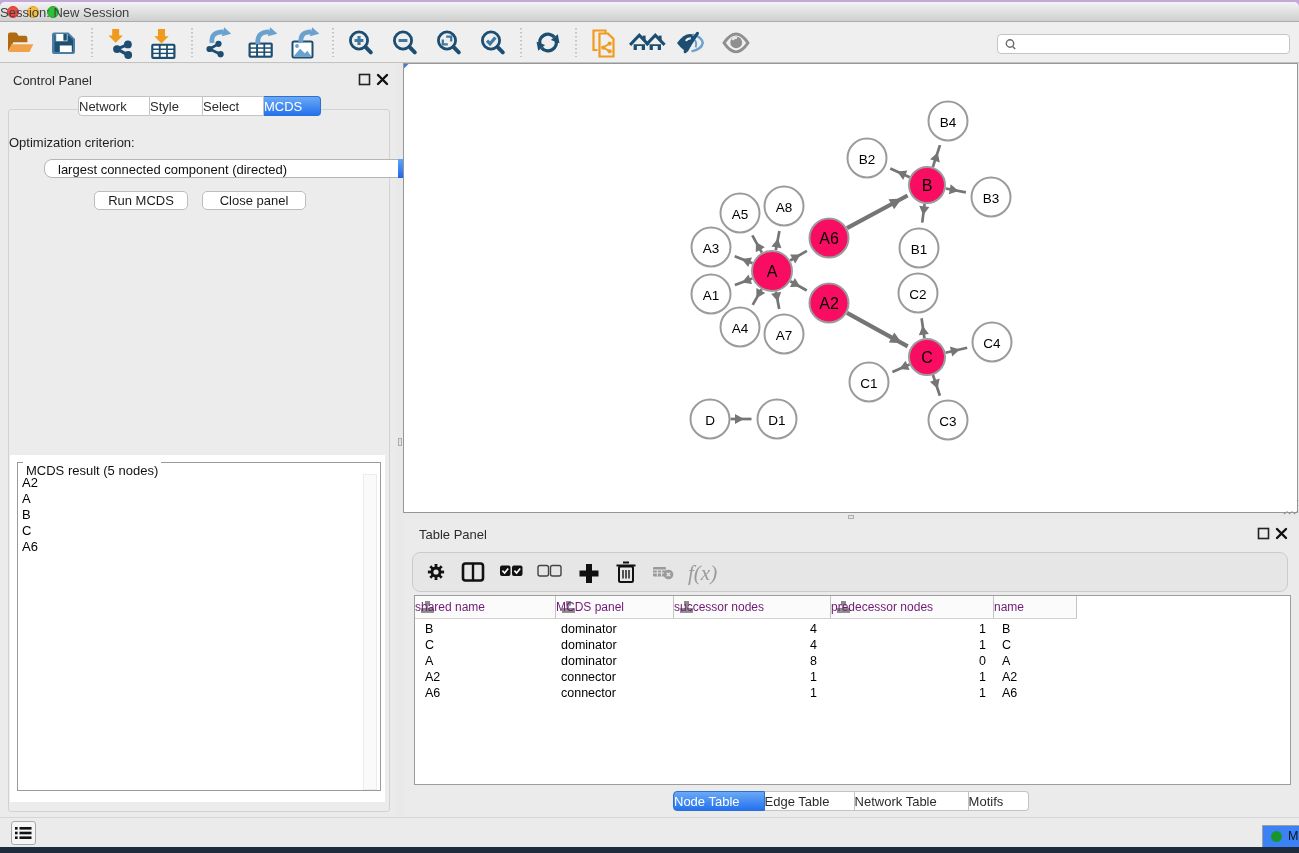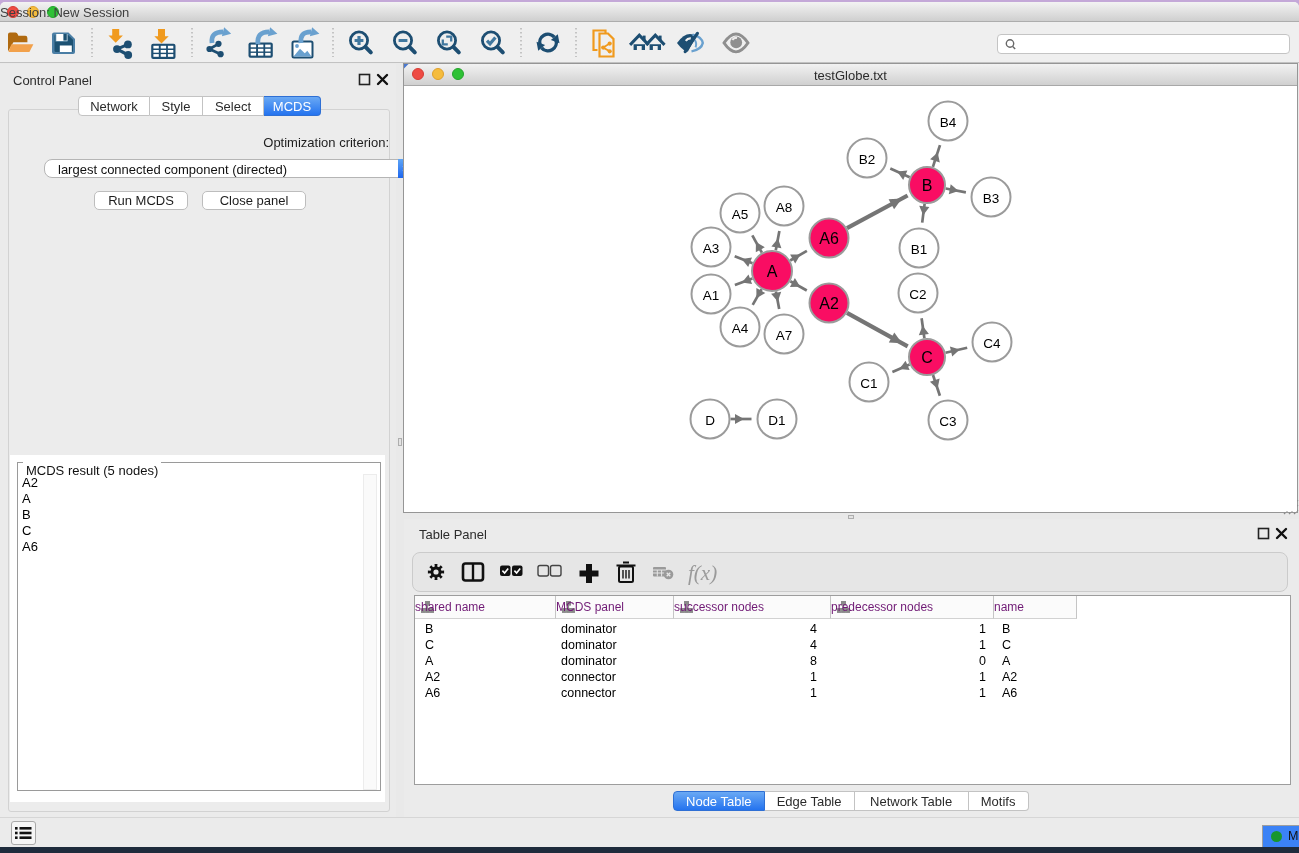--- a/index.html
+++ b/index.html
@@ -9,25 +9,25 @@
 .tl{position:absolute;top:4px;width:12px;height:12px;border-radius:50%}
 .tl2{position:absolute;width:12px;height:12px;border-radius:50%}
 #apptitle{position:absolute;top:3px;left:0;width:100%;text-align:left;font-size:13px;color:#404040}
 #toolbar{position:absolute;left:0;top:20px;width:1299px;height:41px;background:#efefef;border-bottom:1px solid #c2c2c2}
 #searchbox{position:absolute;left:997px;top:12px;width:293px;height:20px;background:#fff;border:1px solid #c4c4c4;border-radius:4px}
 
 #cpanel{position:absolute;left:0;top:62px;width:396px;height:755px;background:#ebebeb}
 #cp-title{position:absolute;left:13px;top:9px;font-size:13px;color:#2c2c2c}
 #cp-content{position:absolute;left:8px;top:45px;width:382px;height:703px;background:#ececec;border:1px solid #d2d2d2;border-radius:3px}
 #tabs{position:absolute;left:78px;top:32px;height:20px;display:flex;z-index:5}
-.tab{height:20px;font-size:13px;color:#2b2b2b;background:#fff;border:1px solid #c3c3c3;border-left:none;text-align:center;line-height:19px}
+.tab{height:20px;font-size:13px;color:#2b2b2b;background:#fff;border:1px solid #c3c3c3;border-left:none;text-align:left;line-height:19px}
 .tab.first{border-left:1px solid #c3c3c3;border-radius:4px 0 0 4px}
 .tab.last{border-radius:0 4px 4px 0}
 .tab.sel{background:linear-gradient(#6aa9f4,#2473ef);color:#fff;border-color:#2e6fd4}
-#optlabel{position:absolute;left:0;top:25px;width:100%;text-align:right;font-size:13px;color:#1d1d1d}
+#optlabel{position:absolute;left:0;top:25px;width:100%;text-align:left;font-size:13px;color:#1d1d1d}
 #dropdown{position:absolute;left:35px;top:49px;width:370px;height:19px;background:#fff;border:1px solid #b5b5b5;border-radius:8px}
 #dropdown .dtext{position:absolute;left:13px;top:2px;font-size:13px;color:#111}
 #spinner{position:absolute;right:-1px;top:-1px;width:16px;height:19px;background:linear-gradient(#5fa5f6,#1d66ee);border-radius:0 5px 5px 0}
 .btn{position:absolute;top:81px;height:19px;background:#fff;border:1px solid #bdbdbd;border-radius:5px;font-size:13px;color:#1d1d1d;text-align:center;line-height:18px}
 #resultpanel{position:absolute;left:1px;top:345px;width:375px;height:347px;background:#fff}
 #fieldset{position:absolute;left:7px;top:7px;width:364px;height:329px;border:1px solid #9a9a9a}
 #legend{position:absolute;left:5px;top:-8px;background:#fff;font-size:13px;color:#111;padding:8px 3px}
 #mlist{position:absolute;left:4px;top:12px;font-size:13px;color:#000;line-height:16px}
 #vscroll{position:absolute;right:3px;top:11px;width:14px;height:316px;background:#fafafa;border:1px solid #ececec}
 
@@ -187,26 +187,20 @@
       <div id="resultpanel">
         <div id="fieldset">
           <div id="legend">MCDS result (5 nodes)</div>
           <div id="mlist">A2<br>A<br>B<br>C<br>A6</div>
           <div id="vscroll"></div>
         </div>
       </div>
     </div>
   </div>
   <div id="netwin">
-    <div id="nettitle">
-      <div class="tl2" style="left:8px;top:4px;background:#ee4b44;border:1px solid #d63c34"></div>
-      <div class="tl2" style="left:28px;top:4px;background:#f5bc3d;border:1px solid #dfa02b"></div>
-      <div class="tl2" style="left:48px;top:4px;background:#2ec135;border:1px solid #24a42c"></div>
-      <div id="nettext">testGlobe.txt</div>
-    </div>
     <svg width="18" height="16" style="position:absolute;left:879px;top:436px">
           <g stroke="#8a8a8a" stroke-width="1.3" stroke-dasharray="2,1.6">
             <line x1="1" y1="14" x2="15" y2="0"></line>
             <line x1="6" y1="14" x2="15" y2="5"></line>
             <line x1="11" y1="14" x2="15" y2="10"></line>
           </g>
         </svg>
 <svg width="8" height="8" style="position:absolute;left:0px;top:0px">
           <path d="M0,0 L4.5,0 L0,4.5 Z" fill="#4b79cf"></path>
         </svg>

